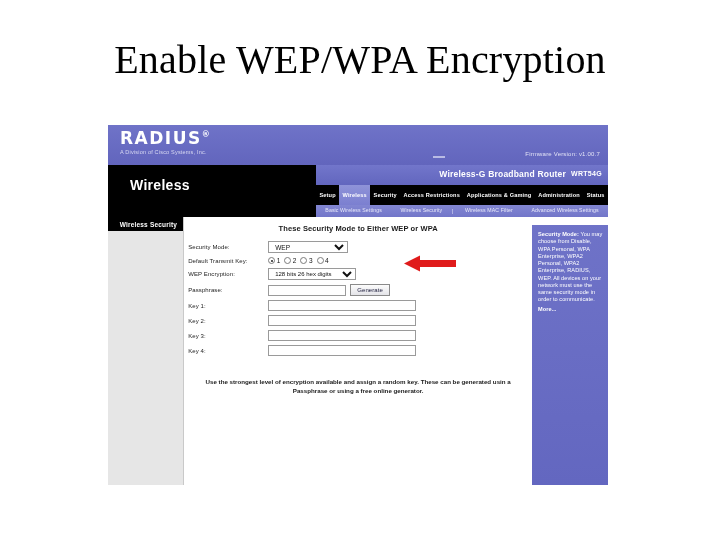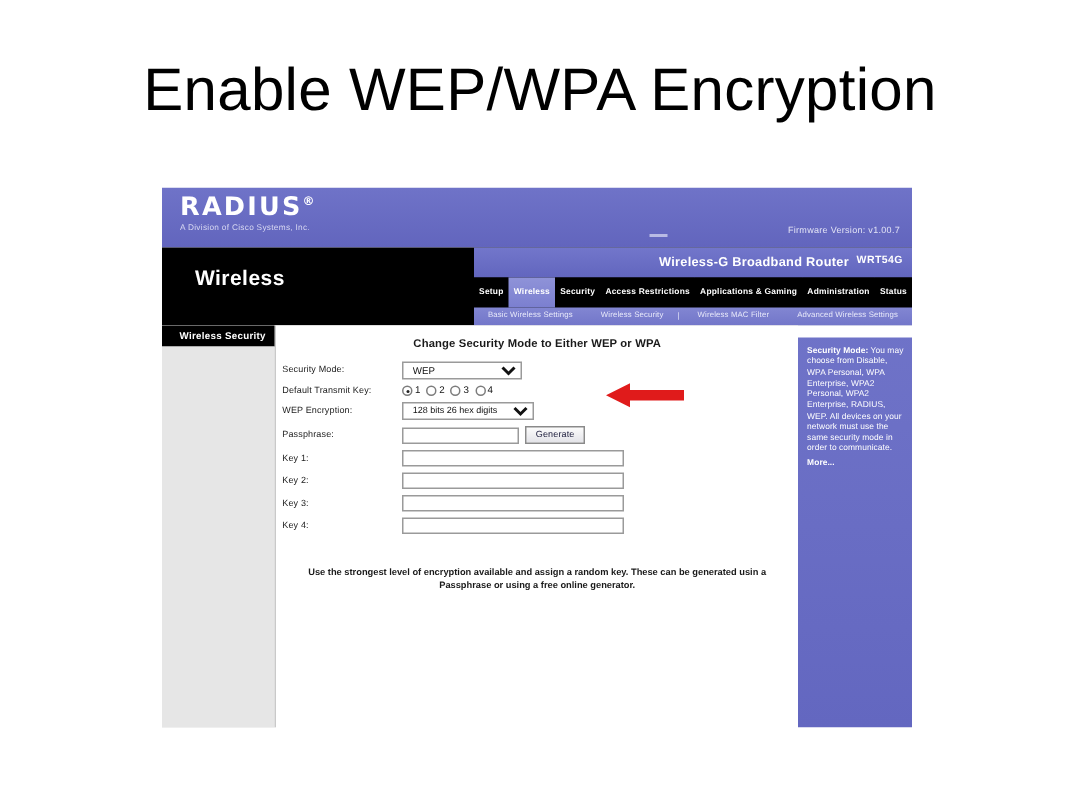--- a/index.html
+++ b/index.html
@@ -21,20 +21,21 @@
   .slide-title {
     position: absolute;
     left: 0; top: 38px;
     width: 720px;
     text-align: center;
     font-size: 40px;
     font-weight: 400;
     color: #000000;
     letter-spacing: 0.2px;
     line-height: 1.1;
+    font-family: Liberation Serif, serif;
   }
 
   
   .router-shot {
     position: absolute;
     left: 108px; top: 125px;
     width: 500px; height: 360px;
     background: #ffffff;
     overflow: hidden;
   }
@@ -357,21 +358,21 @@
     </div>
 
     <div class="body-area">
 
       <div class="left-col">
         <div class="left-head">Wireless Security</div>
         <div class="left-fill"></div>
       </div>
 
       <div class="center-col">
-        <div class="form-heading">Change Security Mode to Either WEP or WPA</div>
+        <div class="form-heading">These Security Mode to Either WEP or WPA</div>
 
         <div class="form-row">
           <div class="form-label">Security Mode:</div>
           <select class="ctl sec-mode">
             <option>WEP</option>
           </select>
         </div>
 
         <div class="form-row">
           <div class="form-label">Default Transmit Key:</div>

